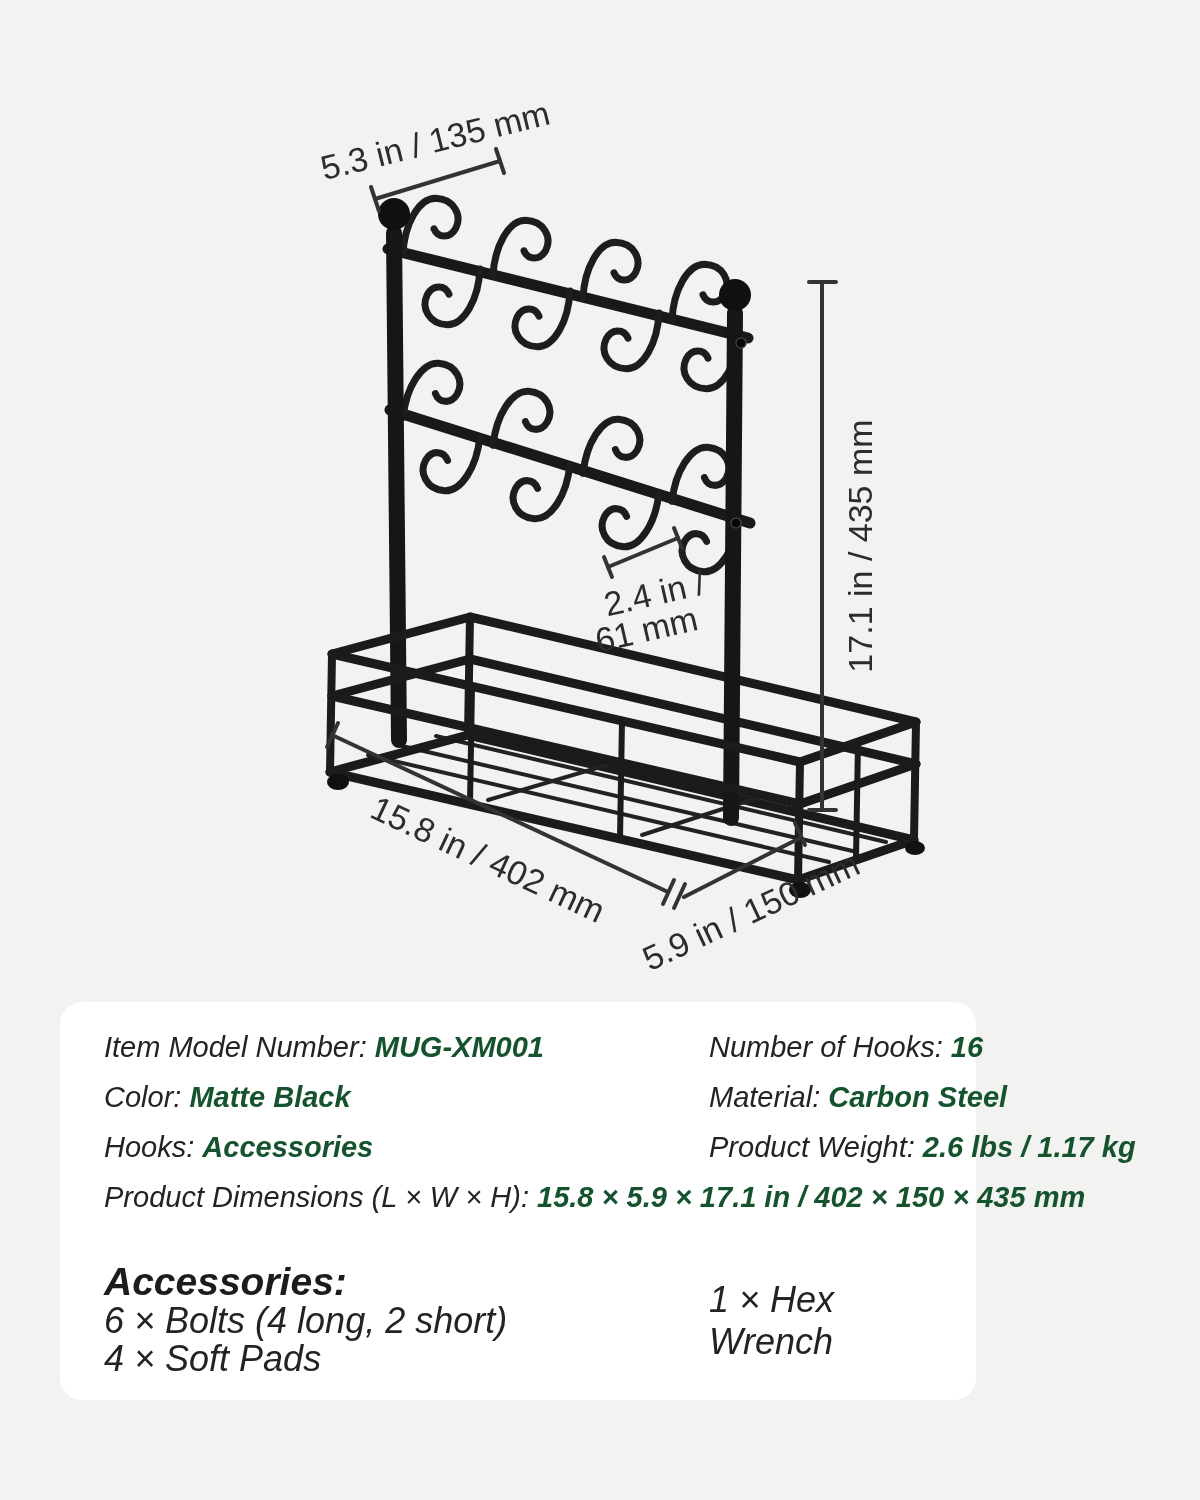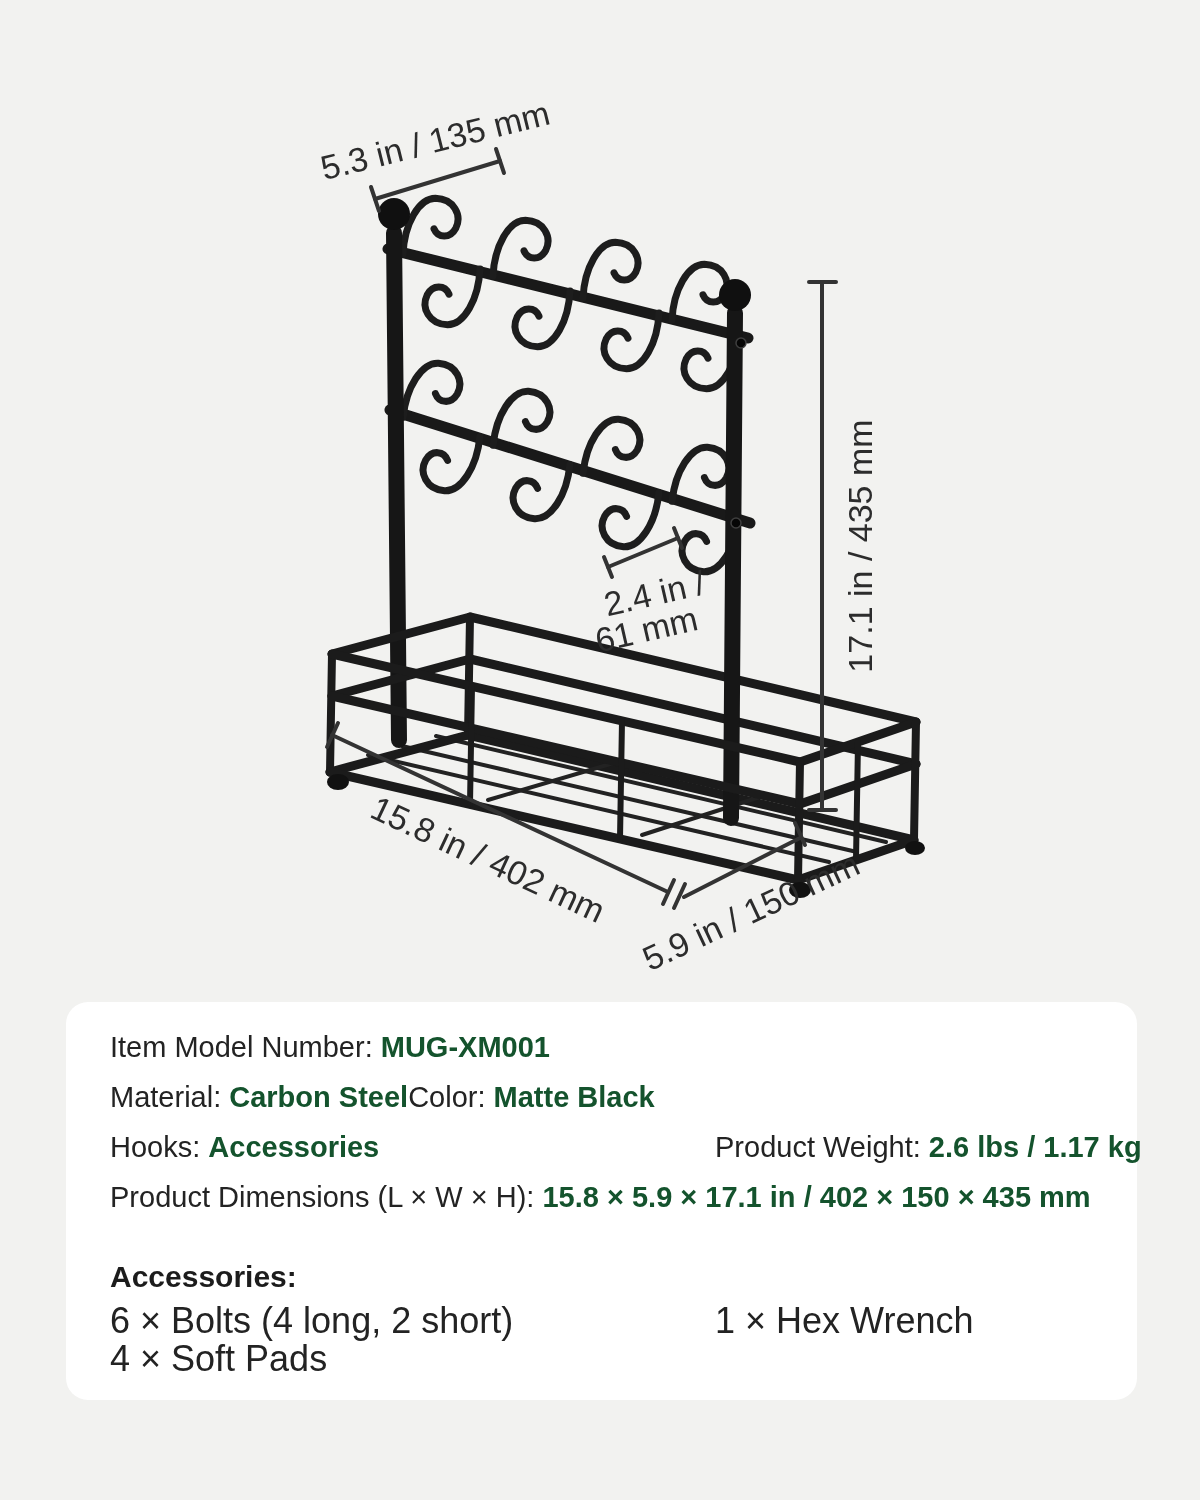--- a/index.html
+++ b/index.html
@@ -17,30 +17,30 @@
   .cstrut{stroke:#1b1b1b;stroke-width:8;stroke-linecap:round;}
   .strut{stroke:#1b1b1b;stroke-width:6;stroke-linecap:round;}
   .wire{stroke:#222222;stroke-width:4;fill:none;stroke-linecap:round;}
   .ball{fill:#101010;}
   .foot{fill:#111111;}
   .bolt{fill:#060606;stroke:#3f3f3f;stroke-width:1.5;}
   .dim{stroke:#333333;stroke-width:4;stroke-linecap:round;fill:none;}
   .dimt{fill:#2c2c2c;font-size:34px;}
   
   .card{
-    position:absolute;left:66px;top:1002px;width:1071px;height:398px;
-    background:#FFFFFF;border-radius:22px;
+    position:absolute;left:60px;top:1002px;width:916px;height:398px;
+    background:#FFFFFF;border-radius:22px;font-style:italic;
   }
   .spec-rows{position:absolute;left:44px;top:20px;right:28px;}
   .spec-row{display:flex;height:50px;align-items:center;font-size:29px;color:#232323;}
   .spec-cell{display:flex;align-items:baseline;}
   .spec-cell.left{width:605px;flex:none;}
   .lbl{white-space:pre;}
   .val{font-weight:700;color:#14532d;white-space:pre;}
-  .acc-title{position:absolute;left:44px;top:258px;font-size:30px;font-weight:700;color:#1c1c1c;}
+  .acc-title{position:absolute;left:44px;top:258px;font-size:39px;font-weight:700;color:#1c1c1c;}
   .acc-grid{
     position:absolute;left:44px;top:300px;right:28px;
     display:grid;grid-template-columns:605px auto;grid-auto-rows:38px;
     align-items:center;font-size:36px;color:#232323;
   }
 </style>
 </head>
 <body>
 
 <svg id="scene" viewBox="0 0 1200 1500">
@@ -162,29 +162,33 @@
   </g>
 </svg>
 
 <div class="card">
   <div class="spec-rows">
     <div class="spec-row">
       <div class="spec-cell left">
         <span class="lbl">Item Model Number: </span>
           <span class="val">MUG-XM001</span>
       </div>
-    </div>
-    <div class="spec-row">
-      <div class="spec-cell">
-        <span class="lbl">Material: </span>
-          <span class="val">Carbon Steel</span>
-      </div>
+      <div class="spec-cell">
+        <span class="lbl">Number of Hooks: </span>
+          <span class="val">16</span>
+      </div>
+    </div>
+    <div class="spec-row">
       <div class="spec-cell left">
         <span class="lbl">Color: </span>
           <span class="val">Matte Black</span>
+      </div>
+      <div class="spec-cell">
+        <span class="lbl">Material: </span>
+          <span class="val">Carbon Steel</span>
       </div>
     </div>
     <div class="spec-row">
       <div class="spec-cell left">
         <span class="lbl">Hooks: </span>
           <span class="val">Accessories</span>
       </div>
       <div class="spec-cell">
         <span class="lbl">Product Weight: </span>
           <span class="val">2.6 lbs / 1.17 kg</span>

